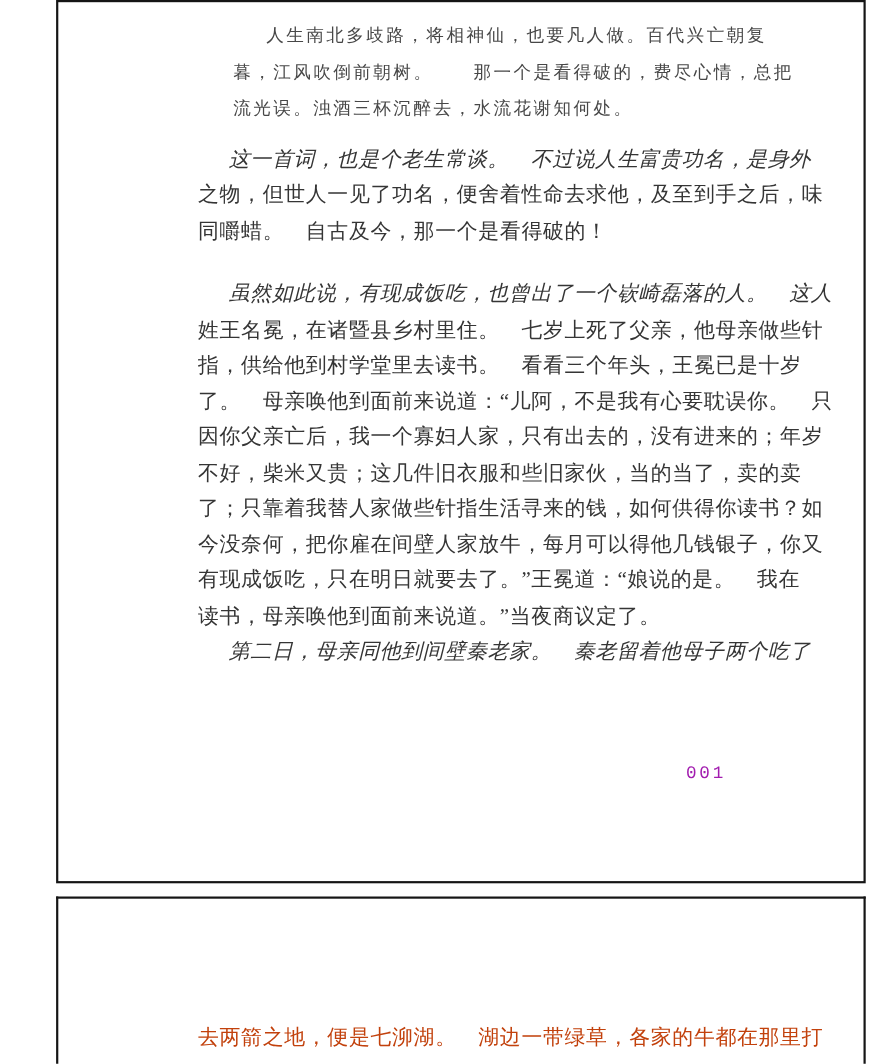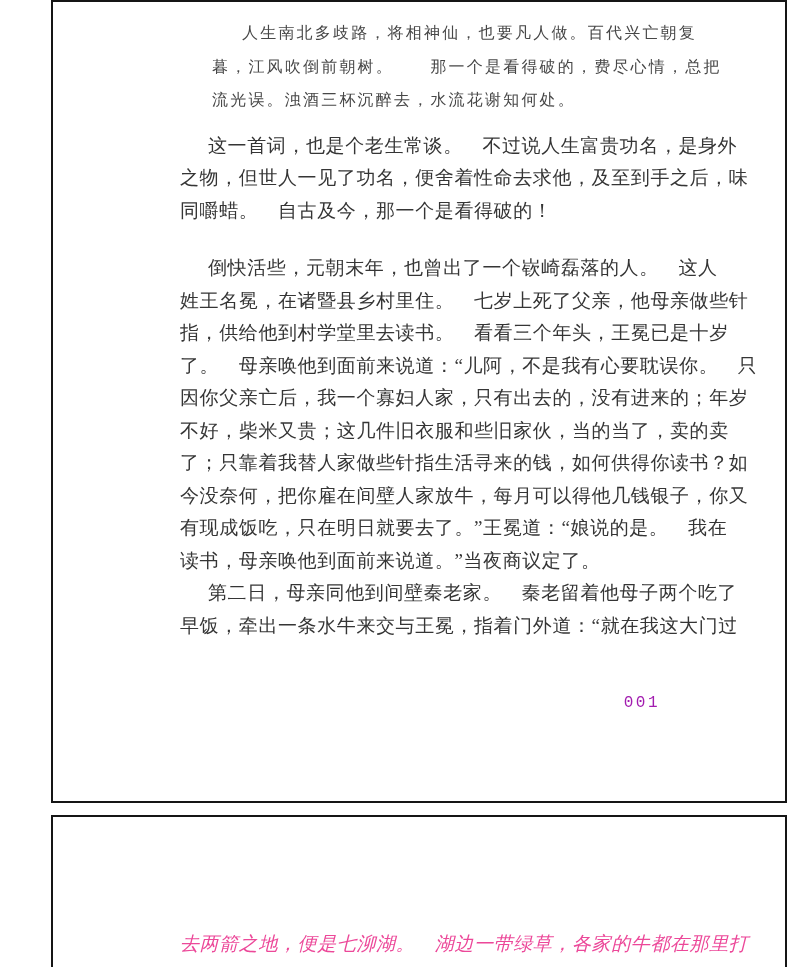--- a/index.html
+++ b/index.html
@@ -53,21 +53,21 @@
   }
   .poem .line.first { text-indent: 30px; }
 
   .para {
     width: 490px;
     font-size: 19px;
     line-height: 32.5px;
     letter-spacing: 0.6px;
     color: #353535;
   }
-  .para .line.first { text-indent: 28px; }
+  .para .line.first { text-indent: 28px; font-style: italic; }
 
   .para-1 { margin-top: 13px; }
   .para-2 { margin-top: 25px; }
   .para-3 { margin-top: 0; }
 
   .line {
     text-align: justify;
     text-align-last: justify;
     text-justify: inter-character;
     white-space: nowrap;
@@ -84,26 +84,25 @@
     font-size: 16px;
     letter-spacing: 2.5px;
     color: #a21caf;
     font-family: Liberation Mono, monospace;
   }
 
   .body-line-2 {
     font-size: 19px;
     line-height: 32.5px;
     letter-spacing: 0.6px;
-    color: #ec4899;
+    color: #c2410c;
     text-align: justify;
     text-align-last: justify;
     text-justify: inter-character;
     white-space: nowrap;
-    font-style: italic;
   }
 </style>
 </head>
 <body>
 
 <div class="canvas">
 
   <section class="page page-1">
     <div class="content">
 
@@ -113,35 +112,34 @@
         <div class="line short">流光误。浊酒三杯沉醉去，水流花谢知何处。</div>
       </div>
 
       <div class="para para-1">
         <div class="line first">这一首词，也是个老生常谈。　不过说人生富贵功名，是身外</div>
         <div class="line">之物，但世人一见了功名，便舍着性命去求他，及至到手之后，味</div>
         <div class="line short">同嚼蜡。　自古及今，那一个是看得破的！</div>
       </div>
 
       <div class="para para-2">
-        <div class="line first">倒快活些，元朝末年，也曾出了一个嵚崎磊落的人。　这人</div>
+        <div class="line first">虽然如此说，有现成饭吃，也曾出了一个嵚崎磊落的人。　这人</div>
         <div class="line">姓王名冕，在诸暨县乡村里住。　七岁上死了父亲，他母亲做些针</div>
         <div class="line">指，供给他到村学堂里去读书。　看看三个年头，王冕已是十岁</div>
         <div class="line">了。　母亲唤他到面前来说道：“儿阿，不是我有心要耽误你。　只</div>
         <div class="line">因你父亲亡后，我一个寡妇人家，只有出去的，没有进来的；年岁</div>
         <div class="line">不好，柴米又贵；这几件旧衣服和些旧家伙，当的当了，卖的卖</div>
         <div class="line">了；只靠着我替人家做些针指生活寻来的钱，如何供得你读书？如</div>
         <div class="line">今没奈何，把你雇在间壁人家放牛，每月可以得他几钱银子，你又</div>
         <div class="line">有现成饭吃，只在明日就要去了。”王冕道：“娘说的是。　我在</div>
         <div class="line short">读书，母亲唤他到面前来说道。”当夜商议定了。</div>
       </div>
 
       <div class="para para-3">
         <div class="line first">第二日，母亲同他到间壁秦老家。　秦老留着他母子两个吃了</div>
-        <div class="line">早饭，牵出一条水牛来交与王冕，指着门外道：“就在我这大门过</div>
       </div>
 
       <div class="folio">001</div>
     </div>
   </section>
 
   <section class="page page-2">
     <div class="content-2">
       <div class="body-line-2">去两箭之地，便是七泖湖。　湖边一带绿草，各家的牛都在那里打</div>
     </div>

